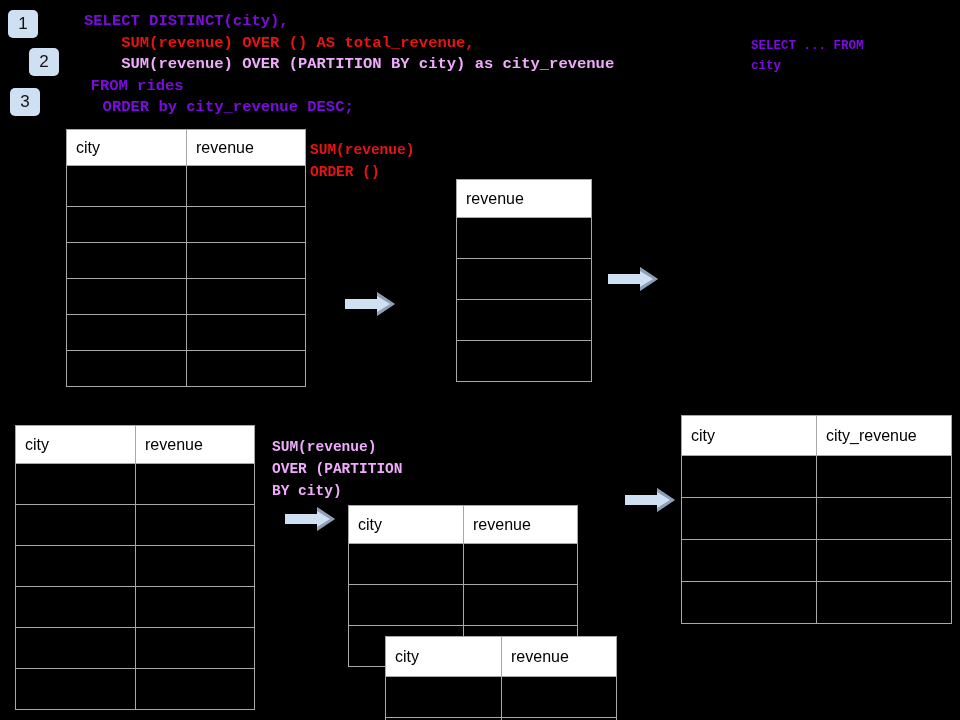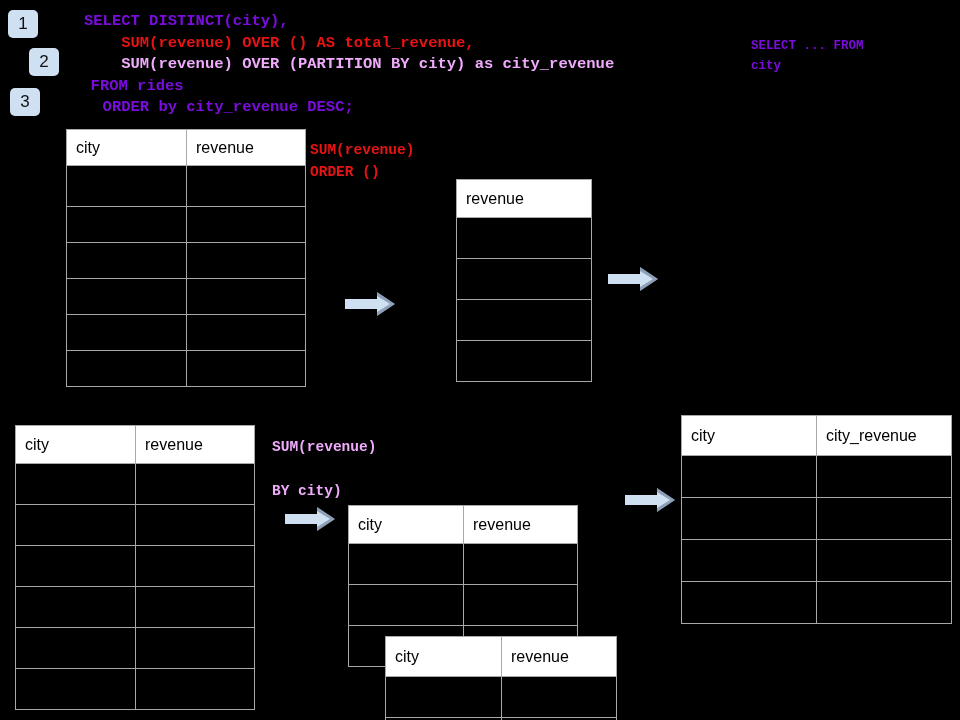--- a/index.html
+++ b/index.html
@@ -100,20 +100,21 @@
   <div class="sql c-purple" style="left:72px; top:75.5px;">  FROM rides</div>
   <div class="sql c-purple" style="left:84px; top:97px;">  ORDER by city_revenue DESC;</div>
 
   <div class="anno small c-purple" style="left:751px; top:37px;">SELECT ... FROM</div>
   <div class="anno small c-purple" style="left:751px; top:57px;">city</div>
 
   <div class="anno c-red" style="left:310px; top:139px;">SUM(revenue)</div>
   <div class="anno c-red" style="left:310px; top:161px;">ORDER ()</div>
 
   <div class="anno c-green" style="left:272px; top:436px;">SUM(revenue)</div>
+  <div class="anno c-green" style="left:272px; top:458px;">OVER (PARTITION</div>
   <div class="anno c-green" style="left:272px; top:480px;">BY city)</div>
 
   <table class="tbl" style="left:66px; top:129px; width:239px;">
     <colgroup>
         <col style="width:120px">
         <col style="width:119px">
       </colgroup>
     <tbody>
       <tr>
         <td class="hd" style="height:36px;">city</td>

